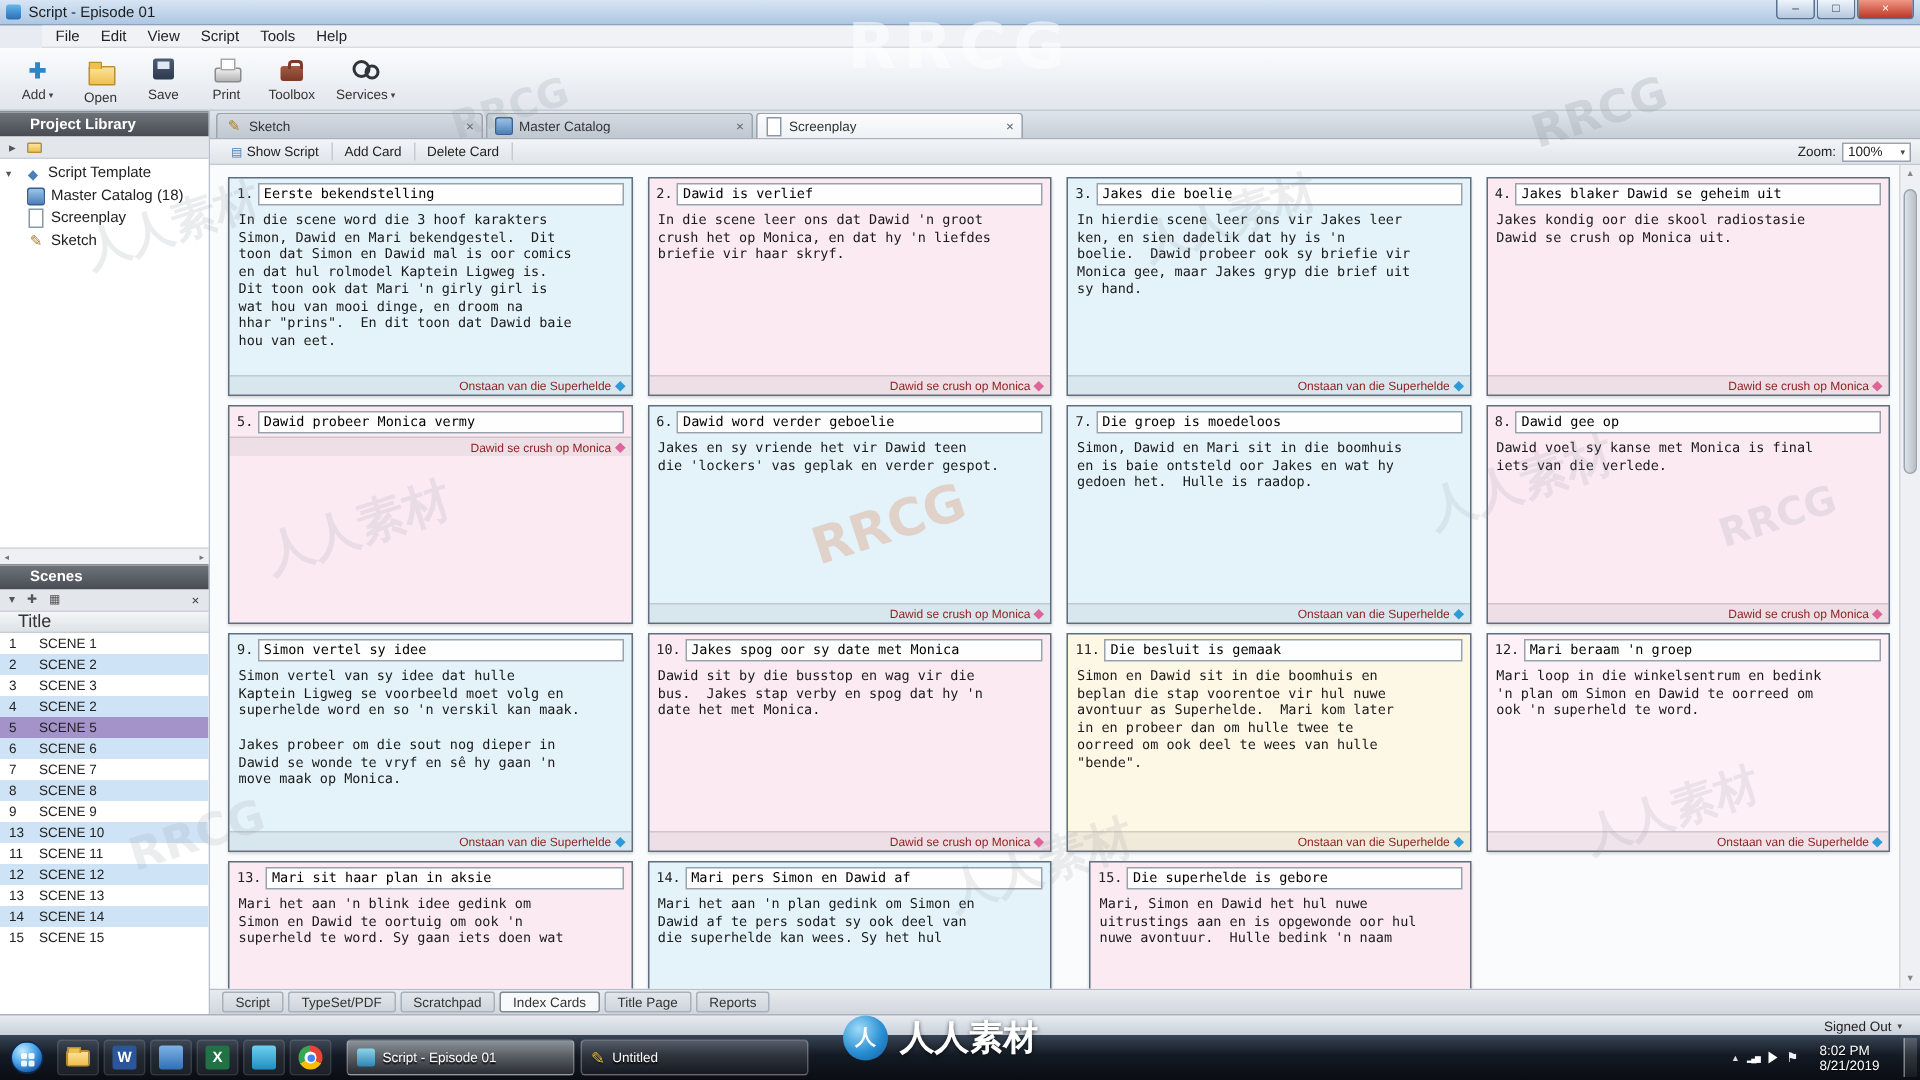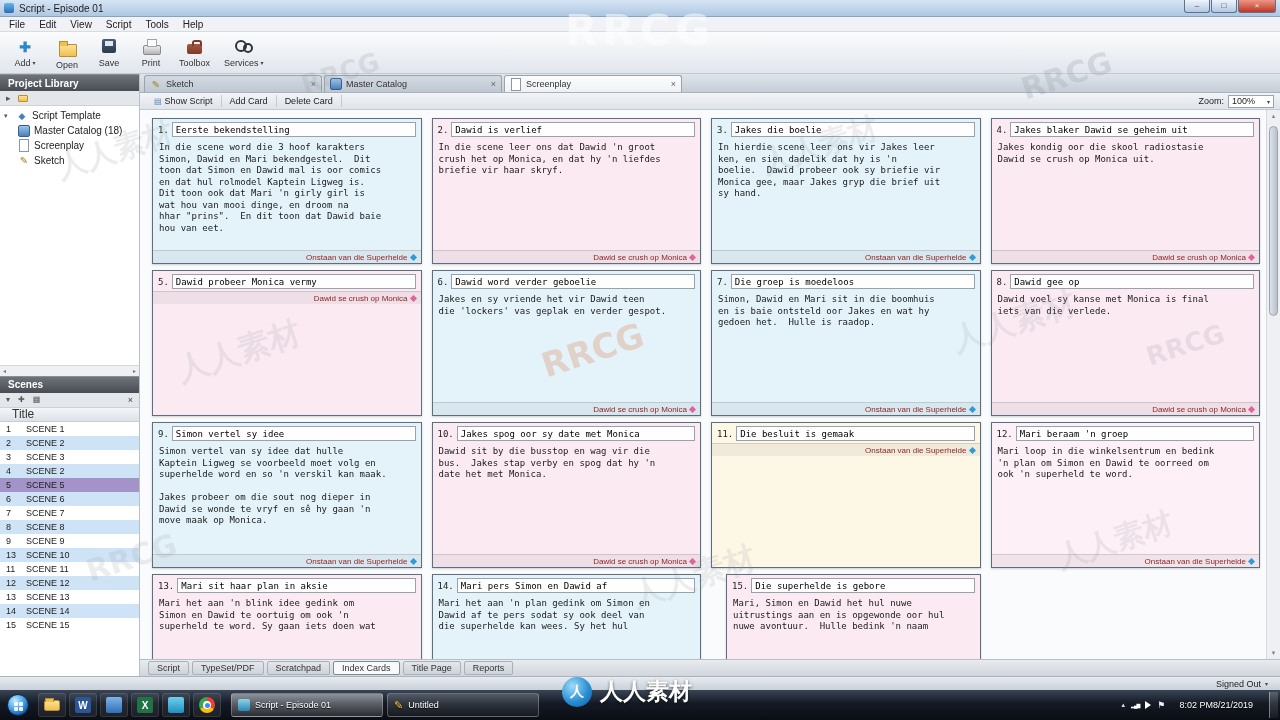--- a/index.html
+++ b/index.html
@@ -12,21 +12,21 @@
     display:flex; align-items:center; padding:0 4px; font-size:10px; color:#1c1c1c; flex:none; }
   .app-icon { width:10px; height:10px; background:linear-gradient(#67b6e8,#2a6db5); border-radius:2px; margin-right:5px; flex:none;}
   .win-controls { display:flex; margin-left:auto; align-self:flex-start; }
   .wc { width:26px; height:13px; border:1px solid #5b7290; border-top:none; margin-left:1px;
     background:linear-gradient(#eef4fb,#b4c8de); color:#1e3652; font-size:8px; line-height:11px; text-align:center;
     border-radius:0 0 3px 3px; }
   .wc.close { width:38px; background:linear-gradient(#ef9684,#bd3726); color:#fff; }
 
   
   .menubar { height:15px; background:#f0f2f5; border-bottom:1px solid #d8dce1; display:flex; align-items:center;
-    font-size:10px; color:#222; padding-left:2px; flex:none; }
+    font-size:10px; color:#222; padding-left:2px; flex:none;margin-left:28px; }
   .menu-item { padding:1px 7px; }
 
   
   .toolbar { height:42px; background:linear-gradient(#fbfcfd,#e1e6ed); border-bottom:1px solid #c2c9d2;
     display:flex; align-items:center; padding:1px 6px; gap:4px; flex:none; }
   .tb-btn { display:flex; flex-direction:column; align-items:center; justify-content:center; min-width:38px;
     height:38px; font-size:9px; color:#333; border-radius:3px; padding:0 5px; }
   .tb-label-row { display:flex; align-items:center; gap:2px; margin-top:2px; }
   .tb-caret { font-size:6px; color:#444; }
   .tb-icon { width:22px; height:18px; position:relative; display:flex; align-items:center; justify-content:center; }
@@ -48,21 +48,21 @@
     border:2px solid #7c3a28; border-bottom:none; border-radius:3px 3px 0 0; }
   .services-icon::before { content:""; position:absolute; left:2px; top:2px; width:8px; height:8px; border:2px solid #2f343a; border-radius:50%; }
   .services-icon::after { content:""; position:absolute; right:2px; top:5px; width:6px; height:6px; border:2px solid #2f343a; border-radius:50%; }
 
   
   .main { flex:1; display:flex; min-height:0; }
 
   
   .sidebar { width:140px; flex:none; background:#eef1f4; border-right:1px solid #b9c0c9; display:flex; flex-direction:column; }
   .panel-header { height:17px; flex:none; background:linear-gradient(#6e737a,#484c52); color:#fff; font-size:10px;
-    font-weight:bold; display:flex; align-items:center; padding:0 8px; border-top:1px solid #8a8f96; }
+    font-weight:bold; display:flex; align-items:center; padding:0 20px; border-top:1px solid #8a8f96; }
   .pl-toolbar { height:15px; flex:none; background:#e3e7ec; border-bottom:1px solid #cdd2d8; display:flex;
     align-items:center; gap:7px; padding:0 6px; font-size:9px; color:#555; }
   .mini-folder-icon { width:10px; height:7px; background:linear-gradient(#ffe199,#eec04f); border:1px solid #b98f2f; border-radius:1px; }
   .tree { background:#fff; flex:1; font-size:10px; padding:2px 0; overflow:hidden; }
   .tree-root, .tree-item { display:flex; align-items:center; gap:4px; height:15px; padding:0 4px; color:#222; }
   .tree-item { padding-left:18px; }
   .twisty { font-size:7px; color:#555; width:8px; }
   .mini-ico { display:inline-flex; align-items:center; justify-content:center; width:12px; height:12px; flex:none; }
   .template-icon::before { content:"◆"; color:#4c7fb8; font-size:9px; }
   .catalog-icon::before { content:""; width:10px; height:10px; background:linear-gradient(#9cc4ec,#4c7fb8);
@@ -166,21 +166,21 @@
   .win-btn.active { background:linear-gradient(rgba(255,255,255,0.45),rgba(255,255,255,0.12)); }
   .win-ico { flex:none; display:flex; align-items:center; justify-content:center; }
   .celtx-icon { width:12px; height:12px; background:linear-gradient(#8fd3e8,#2e86b5); border-radius:2px; }
   .pencil-icon::before { content:"✎"; color:#f0c040; font-size:11px; }
   .win-label { white-space:nowrap; overflow:hidden; }
   .tray { margin-left:auto; display:flex; align-items:center; gap:6px; color:#fff; }
   .tray-caret { font-size:7px; color:#ddd; }
   .network-icon { font-size:5px; letter-spacing:-1px; color:#fff; }
   .volume-icon { width:0; height:0; border-top:4px solid transparent; border-bottom:4px solid transparent; border-left:6px solid #fff; }
   .flag-icon { font-size:9px; color:#eef; }
-  .clock { display:flex; flex-direction:row; justify-content:center; line-height:10px;
+  .clock { display:flex; flex-direction:column; justify-content:center; line-height:10px;
     font-size:9px; padding:0 8px; text-shadow:0 1px 1px #000; }
   .show-desktop { width:9px; height:26px; margin-left:2px; background:linear-gradient(rgba(255,255,255,0.18),rgba(255,255,255,0.05));
     border-left:1px solid rgba(255,255,255,0.4); }
 
   
   .wm { position:absolute; z-index:40; font-weight:bold; pointer-events:none; white-space:nowrap;
     font-family:"DejaVu Sans",sans-serif; }
   .wm-top { position:absolute; left:50%; top:6px; transform:translateX(-50%); z-index:45; pointer-events:none;
     font-size:42px; font-weight:bold; letter-spacing:5px; color:#ffffff; opacity:0.55; font-family:"DejaVu Sans",sans-serif; }
   .wm-bottom { position:absolute; left:562px; top:676px; z-index:70; display:flex; align-items:center; gap:8px; pointer-events:none; }
@@ -534,20 +534,26 @@
               <div class="card-footer">
                 <span class="card-cat">Dawid se crush op Monica</span>
                 <span class="card-marker" style="background: rgb(224, 100, 154);"></span>
               </div>
             </div>
             <div class="card" style="background: rgb(253, 247, 230);">
               <div class="card-head">
                 <span class="card-num">11.</span>
                 <div class="card-title">Die besluit is gemaak</div>
               </div>
+              <div class="card-body">Simon en Dawid sit in die boomhuis en
+beplan die stap voorentoe vir hul nuwe
+avontuur as Superhelde.  Mari kom later
+in en probeer dan om hulle twee te
+oorreed om ook deel te wees van hulle
+"bende".</div>
               <div class="card-footer">
                 <span class="card-cat">Onstaan van die Superhelde</span>
                 <span class="card-marker" style="background: rgb(46, 155, 214);"></span>
               </div>
             </div>
             <div class="card" style="background: rgb(253, 240, 246);">
               <div class="card-head">
                 <span class="card-num">12.</span>
                 <div class="card-title">Mari beraam 'n groep</div>
               </div>

